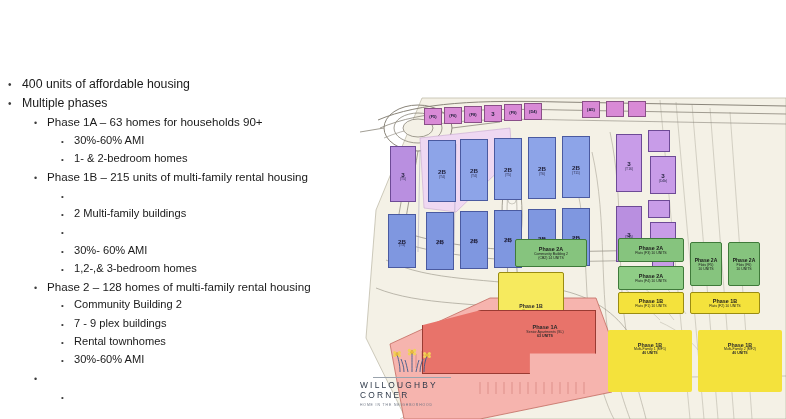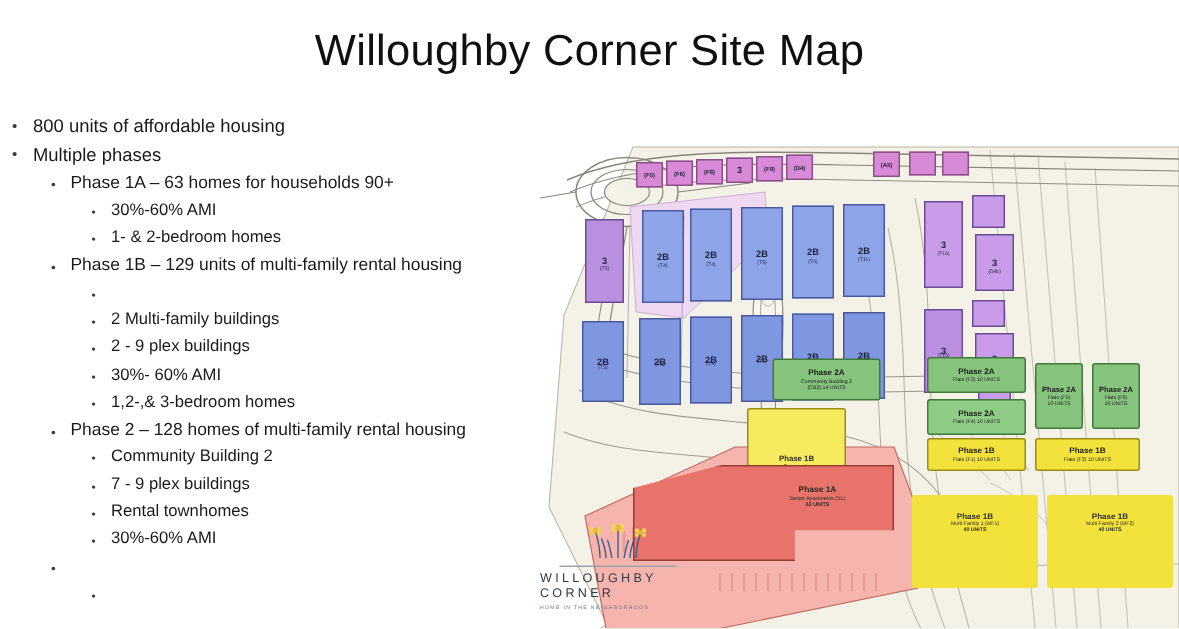--- a/index.html
+++ b/index.html
@@ -68,27 +68,26 @@
   #logoName{font-size:8.4px;letter-spacing:2.2px;color:#2f3a4a;font-weight:400;margin-top:2px;}
   #logoName2{font-size:8.4px;letter-spacing:2.2px;color:#2f3a4a;font-weight:400;}
   #logoTag{font-size:3.4px;letter-spacing:.9px;color:#6a7280;margin-top:3px;}
   #logoRule{width:78px;height:1px;background:#9aa3ad;margin:3px auto 2px;}
 </style>
 </head>
 <body>
 
 <div id="slide">
 
-  <div id="title">Willoughby Corner Site Map</div>
 
   <div id="bullets">
 
     <div class="bl lvl1">
       <span class="dot">•</span>
-      <span class="txt">800 units of affordable housing</span>
+      <span class="txt">400 units of affordable housing</span>
     </div>
 
     <div class="bl lvl1">
       <span class="dot">•</span>
       <span class="txt">Multiple phases</span>
     </div>
 
     <div class="bl lvl2">
       <span class="dot">•</span>
       <span class="txt">Phase 1A – 63 homes for households 90+</span>
@@ -99,35 +98,34 @@
       <span class="txt">30%-60% AMI</span>
     </div>
 
     <div class="bl lvl3">
       <span class="dot">•</span>
       <span class="txt">1- &amp; 2-bedroom homes</span>
     </div>
 
     <div class="bl lvl2">
       <span class="dot">•</span>
-      <span class="txt">Phase 1B – 129 units of multi-family rental housing</span>
+      <span class="txt">Phase 1B – 215 units of multi-family rental housing</span>
     </div>
 
     <div class="bl lvl3">
       <span class="dot">•</span>
     </div>
 
     <div class="bl lvl3">
       <span class="dot">•</span>
       <span class="txt">2 Multi-family buildings</span>
     </div>
 
     <div class="bl lvl3">
       <span class="dot">•</span>
-      <span class="txt">2 - 9 plex buildings</span>
     </div>
 
     <div class="bl lvl3">
       <span class="dot">•</span>
       <span class="txt">30%- 60% AMI</span>
     </div>
 
     <div class="bl lvl3">
       <span class="dot">•</span>
       <span class="txt">1,2-,&amp; 3-bedroom homes</span>

